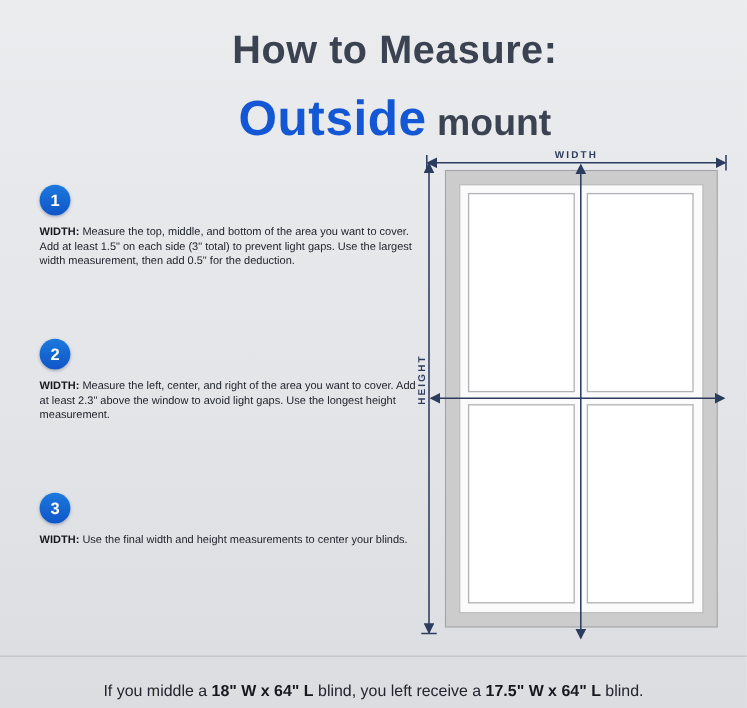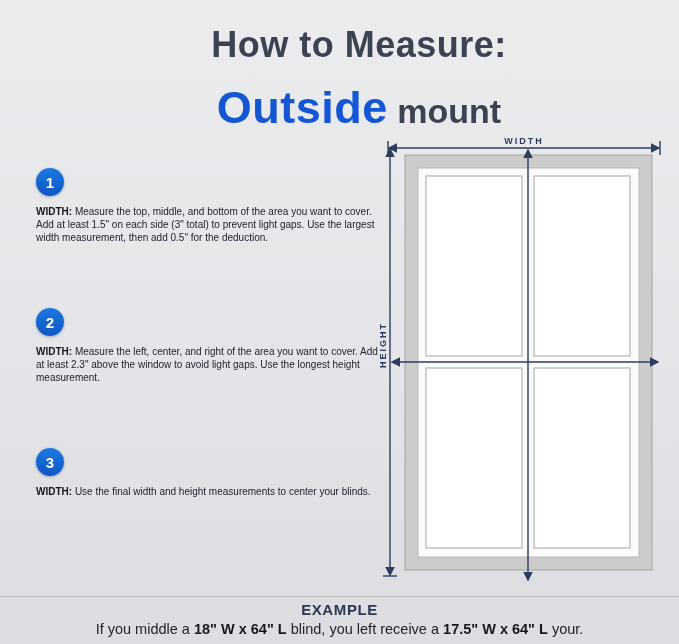--- a/index.html
+++ b/index.html
@@ -188,18 +188,17 @@
     </g>
     <text class="measure-label" x="8" y="209" text-anchor="middle" transform="rotate(-90 8 209)">HEIGHT</text>
 
     <g stroke="#2c3c5e" stroke-width="1.4">
       <line x1="150" y1="14" x2="150" y2="444" marker-start="url(#arr)" marker-end="url(#arr)"></line>
       <line x1="14" y1="226" x2="280" y2="226" marker-start="url(#arr)" marker-end="url(#arr)"></line>
     </g>
   </svg>
 
   <div class="footer-divider"></div>
-  <div class="example-heading">EXAMPLE</div>
   <div class="example-sentence">
-    <span>If you middle a </span><span class="example-bold">18" W x 64" L</span><span> blind, you left receive a </span><span class="example-bold">17.5" W x 64" L</span><span> your.</span>
+    <span>If you middle a </span><span class="example-bold">18" W x 64" L</span><span> blind, you left receive a </span><span class="example-bold">17.5" W x 64" L</span><span> blind.</span>
   </div>
 
 </div>
 
 </body></html>

